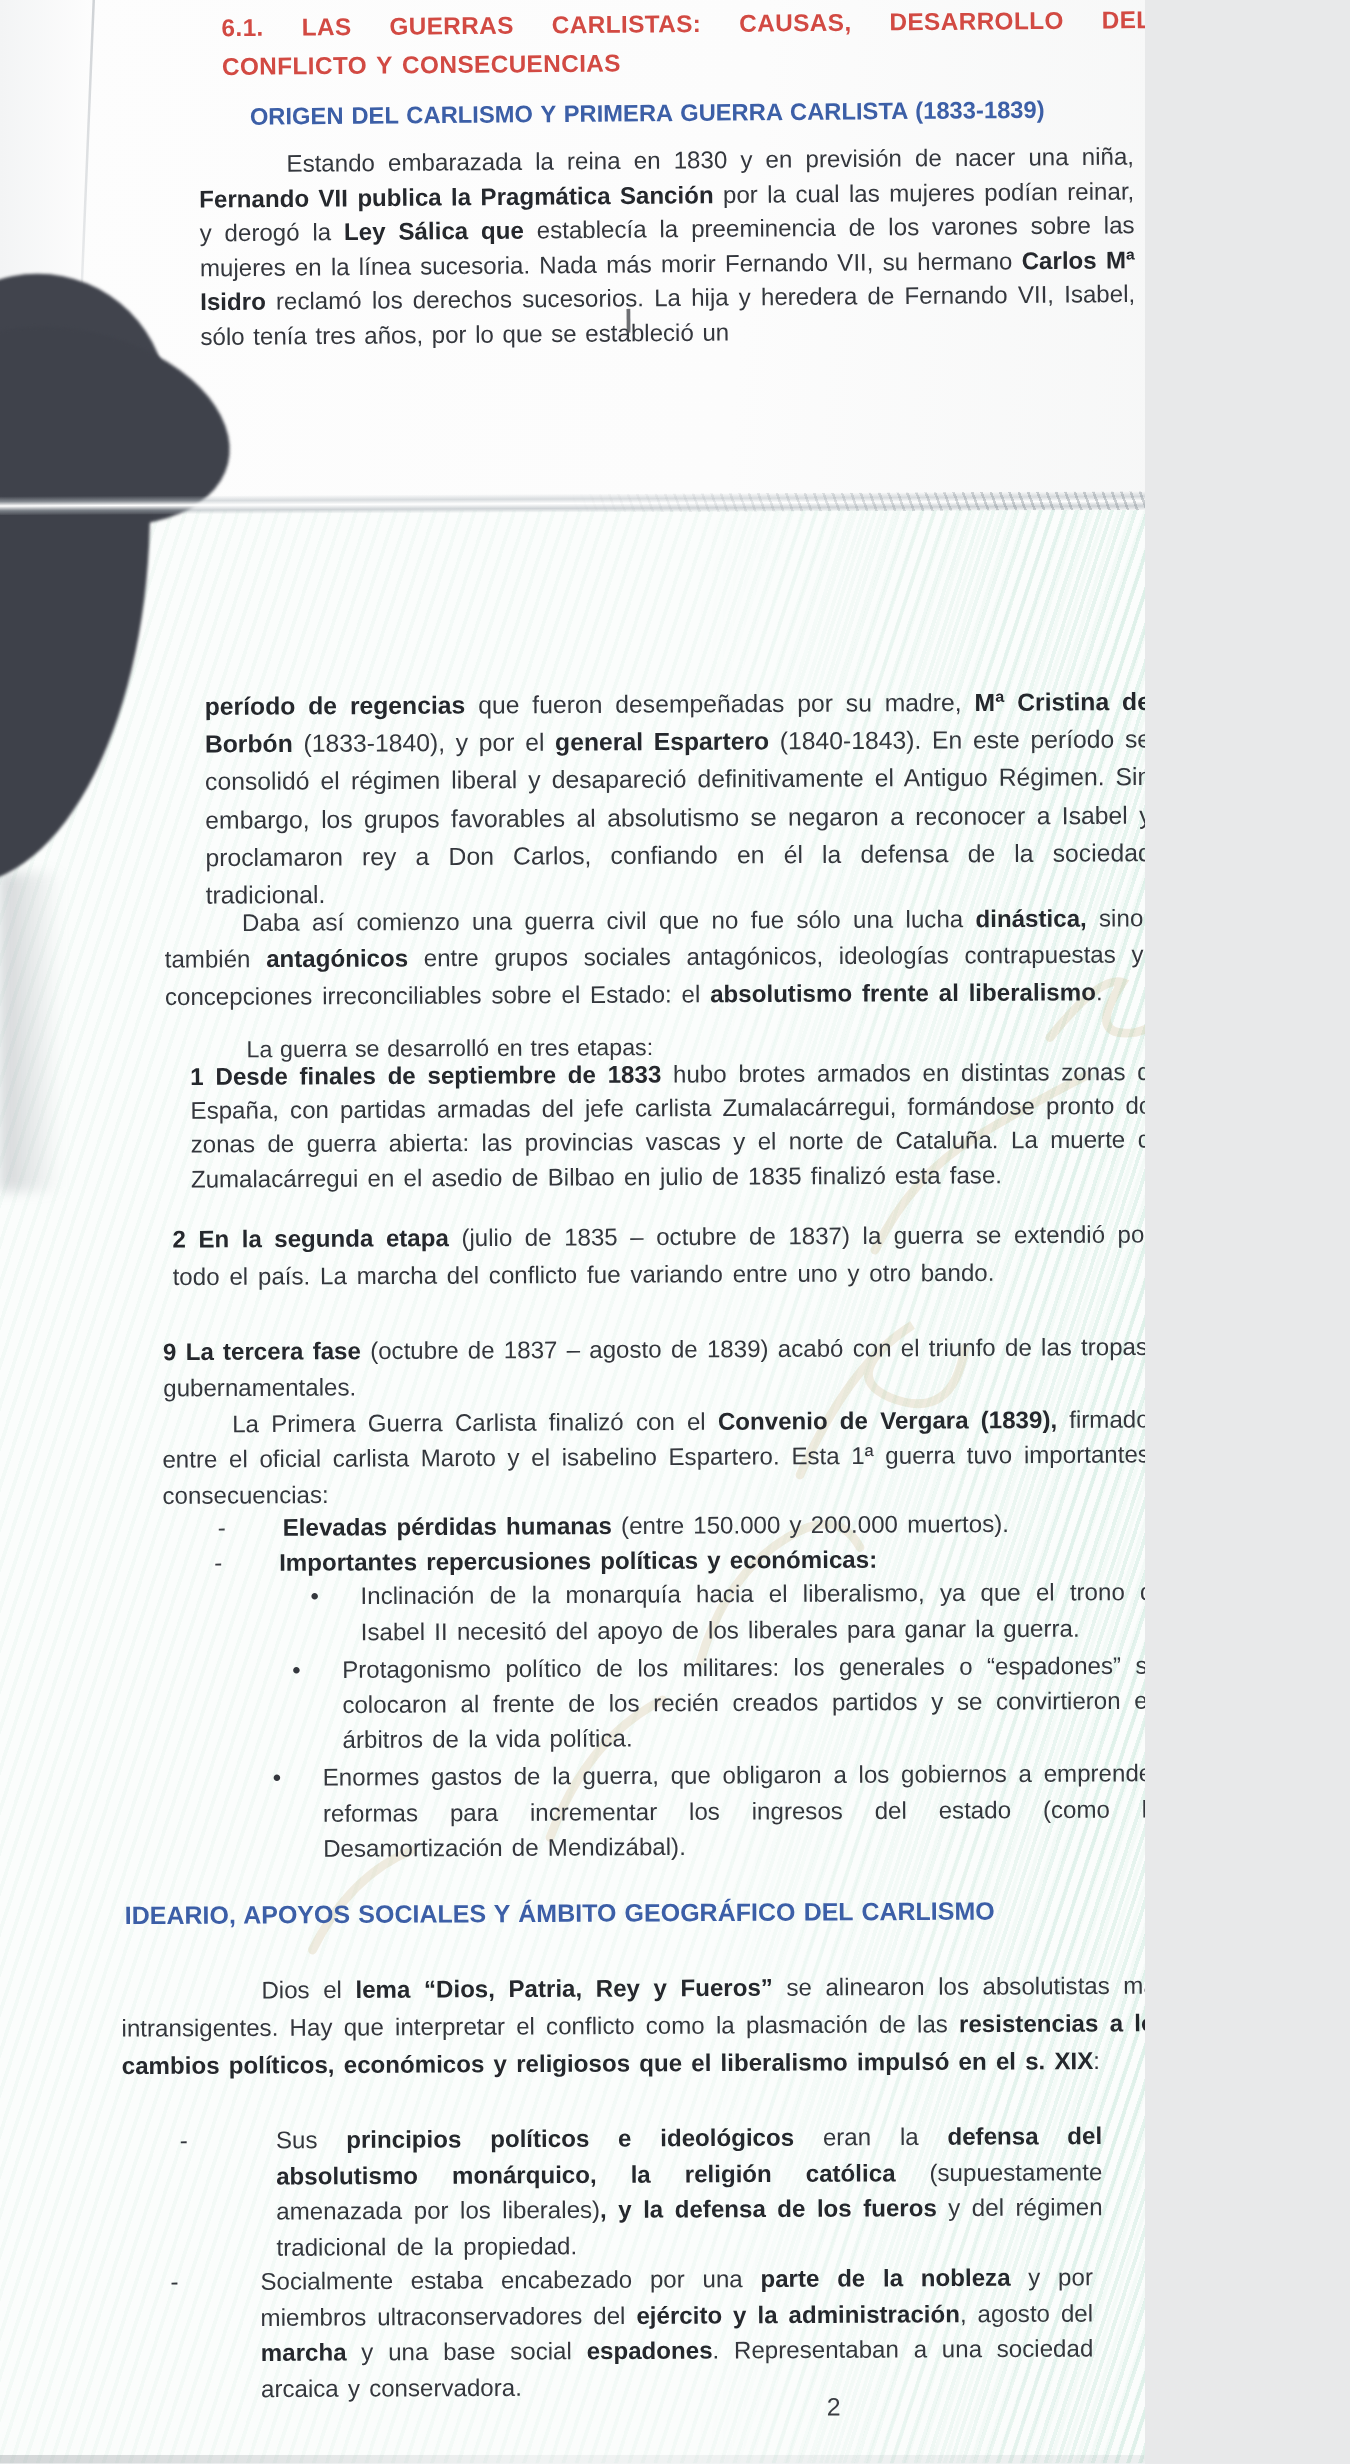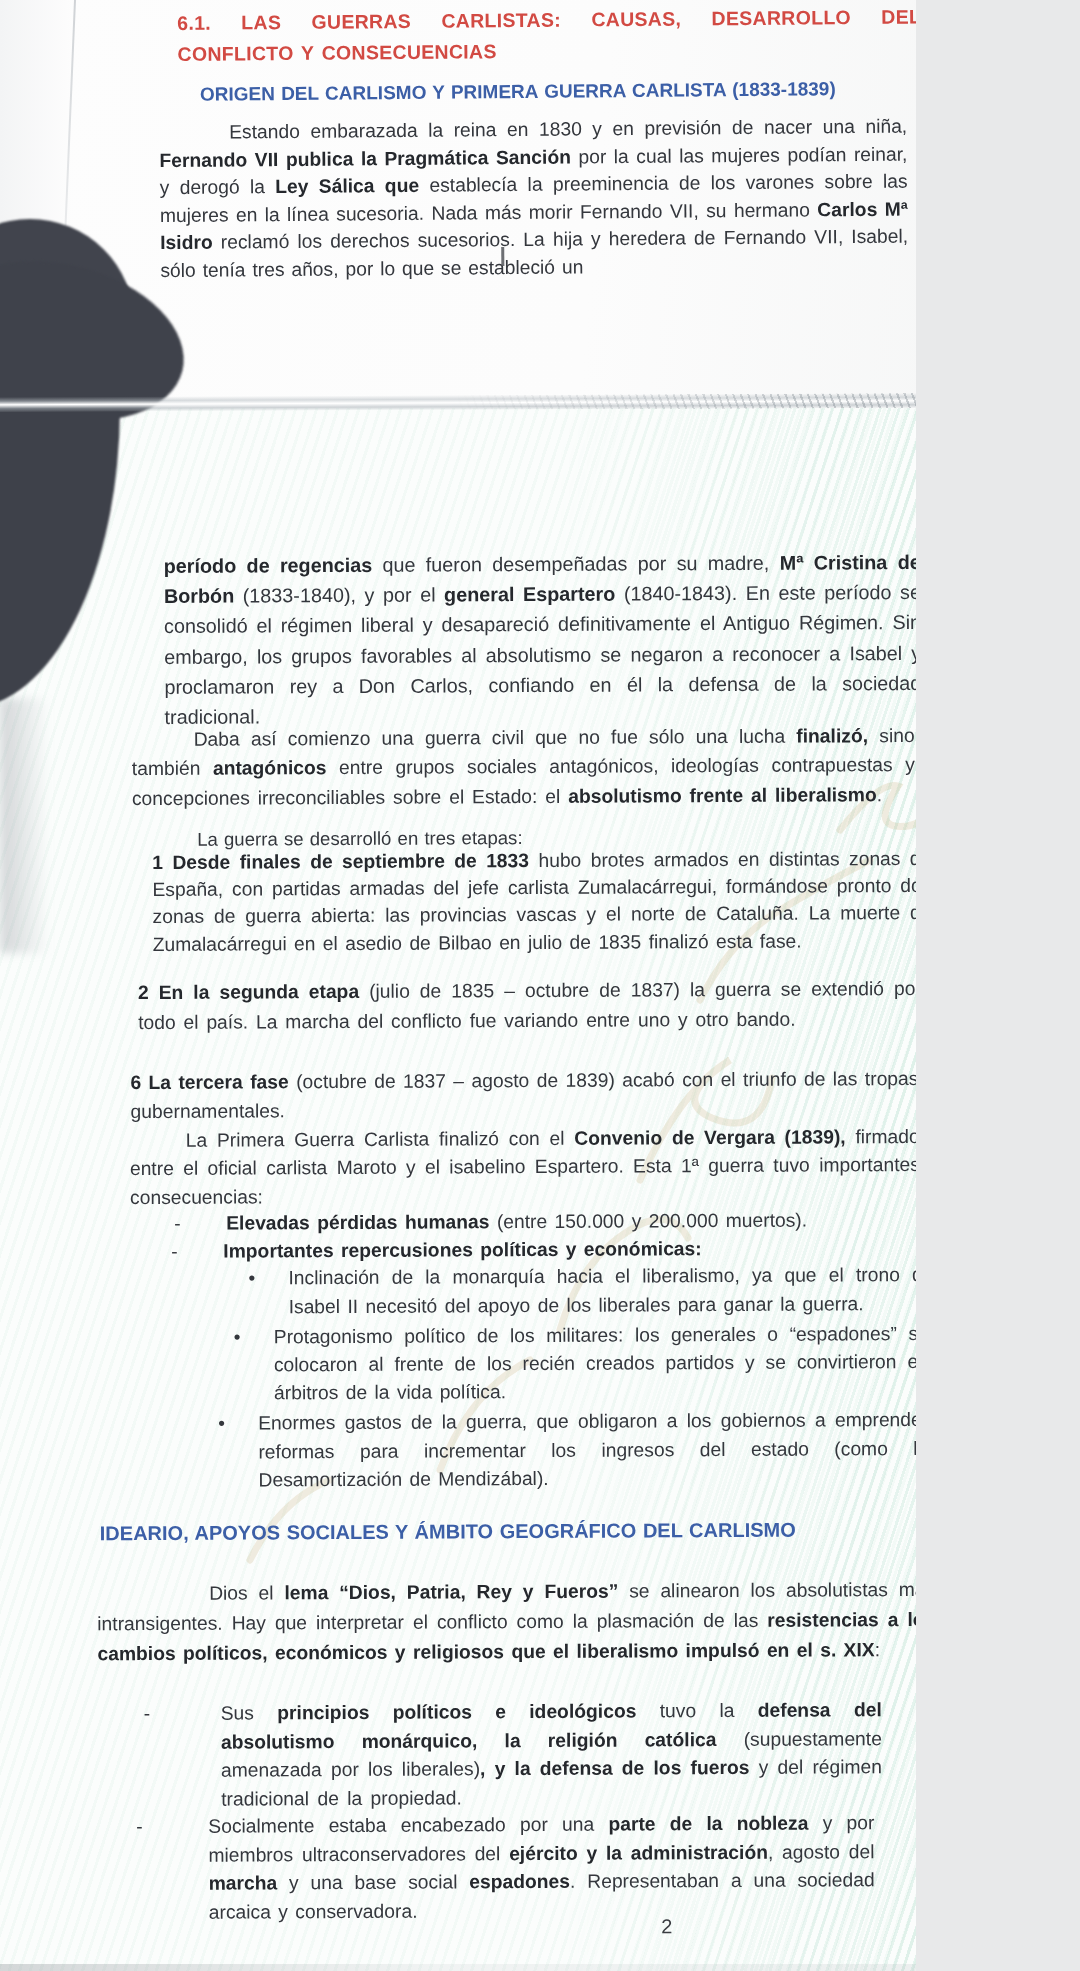--- a/index.html
+++ b/index.html
@@ -134,25 +134,25 @@
       <div class="l1">6.1. LAS GUERRAS CARLISTAS: CAUSAS, DESARROLLO DEL</div>
       <div class="l2">CONFLICTO Y CONSECUENCIAS</div>
     </div>
     <div class="blk subhead1 blue">ORIGEN DEL CARLISMO Y PRIMERA GUERRA CARLISTA (1833-1839)</div>
     <div class="blk para-pragmatica"><span>Estando embarazada la reina en 1830 y en previsión de nacer una niña, </span><b>Fernando VII publica la Pragmática Sanción</b><span> por la cual las mujeres podían reinar, y derogó la </span><b>Ley Sálica que</b><span> establecía la preeminencia de los varones sobre las mujeres en la línea sucesoria. Nada más morir Fernando VII, su hermano </span><b>Carlos Mª Isidro</b><span> reclamó los derechos sucesorios. La hija y heredera de Fernando VII, Isabel, sólo tenía tres años, por lo que se estableció un</span></div>
     <div class="tickmark"></div>
   </div>
 
   <div id="bottom-text">
     <div class="blk para-regencias"><b>período de regencias</b><span> que fueron desempeñadas por su madre, </span><b>Mª Cristina de Borbón</b><span> (1833-1840), y por el </span><b>general Espartero</b><span> (1840-1843). En este período se consolidó el régimen liberal y desapareció definitivamente el Antiguo Régimen. Sin embargo, los grupos favorables al absolutismo se negaron a reconocer a Isabel y proclamaron rey a Don Carlos, confiando en él la defensa de la sociedad tradicional.</span></div>
-    <div class="blk para-guerra-civil"><span>Daba así comienzo una guerra civil que no fue sólo una lucha </span><b>finalizó,</b><span> sino también </span><b>antagónicos</b><span> entre grupos sociales antagónicos, ideologías contrapuestas y concepciones irreconciliables sobre el Estado: el </span><b>absolutismo frente al liberalismo</b><span>.</span></div>
+    <div class="blk para-guerra-civil"><span>Daba así comienzo una guerra civil que no fue sólo una lucha </span><b>dinástica,</b><span> sino también </span><b>antagónicos</b><span> entre grupos sociales antagónicos, ideologías contrapuestas y concepciones irreconciliables sobre el Estado: el </span><b>absolutismo frente al liberalismo</b><span>.</span></div>
     <div class="blk etapas-intro">La guerra se desarrolló en tres etapas:</div>
     <div class="blk etapa1"><b>1 Desde finales de septiembre de 1833</b><span> hubo brotes armados en distintas zonas de España, con partidas armadas del jefe carlista Zumalacárregui, formándose pronto dos zonas de guerra abierta: las provincias vascas y el norte de Cataluña. La muerte de Zumalacárregui en el asedio de Bilbao en julio de 1835 finalizó esta fase.</span></div>
     <div class="blk etapa2"><b>2 En la segunda etapa</b><span> (julio de 1835 – octubre de 1837) la guerra se extendió por todo el país. La marcha del conflicto fue variando entre uno y otro bando.</span></div>
-    <div class="blk etapa3"><b>6 La tercera fase</b><span> (octubre de 1837 – agosto de 1839) acabó con el triunfo de las tropas gubernamentales.</span></div>
+    <div class="blk etapa3"><b>9 La tercera fase</b><span> (octubre de 1837 – agosto de 1839) acabó con el triunfo de las tropas gubernamentales.</span></div>
     <div class="blk para-convenio"><span>La Primera Guerra Carlista finalizó con el </span><b>Convenio de Vergara (1839),</b><span> firmado entre el oficial carlista Maroto y el isabelino Espartero. Esta 1ª guerra tuvo importantes consecuencias:</span></div>
 
     <div class="blk li dash1">
       <span class="mark">-</span>
       <span class="txt"><b>Elevadas pérdidas humanas</b><span> (entre 150.000 y 200.000 muertos).</span></span>
     </div>
     <div class="blk li dash2">
       <span class="mark">-</span>
       <span class="txt"><b>Importantes repercusiones políticas y económicas:</b></span>
     </div>
@@ -168,21 +168,21 @@
     <div class="blk li bullet3">
       <span class="mark">•</span>
       <span class="txt"><span>Enormes gastos de la guerra, que obligaron a los gobiernos a emprender reformas para incrementar los ingresos del estado (como la Desamortización de Mendizábal).</span></span>
     </div>
 
     <div class="blk subhead2 blue">IDEARIO, APOYOS SOCIALES Y ÁMBITO GEOGRÁFICO DEL CARLISMO</div>
     <div class="blk para-lema"><span>Dios el </span><b>lema “Dios, Patria, Rey y Fueros”</b><span> se alinearon los absolutistas más intransigentes. Hay que interpretar el conflicto como la plasmación de las </span><b>resistencias a los cambios políticos, económicos y religiosos que el liberalismo impulsó en el s. XIX</b><span>:</span></div>
 
     <div class="blk li s2item1">
       <span class="mark">-</span>
-      <span class="txt"><span>Sus </span><b>principios políticos e ideológicos</b><span> tuvo la </span><b>defensa del absolutismo monárquico, la religión católica</b><span> (supuestamente amenazada por los liberales)</span><b>, y la defensa de los fueros</b><span> y del régimen tradicional de la propiedad.</span></span>
+      <span class="txt"><span>Sus </span><b>principios políticos e ideológicos</b><span> eran la </span><b>defensa del absolutismo monárquico, la religión católica</b><span> (supuestamente amenazada por los liberales)</span><b>, y la defensa de los fueros</b><span> y del régimen tradicional de la propiedad.</span></span>
     </div>
     <div class="blk li s2item2">
       <span class="mark">-</span>
       <span class="txt"><span>Socialmente estaba encabezado por una </span><b>parte de la nobleza</b><span> y por miembros ultraconservadores del </span><b>ejército y la administración</b><span>, agosto del </span><b>marcha</b><span> y una base social </span><b>espadones</b><span>. Representaban a una sociedad arcaica y conservadora.</span></span>
     </div>
 
     <div class="blk page-number">2</div>
   </div>
 
 </div>

